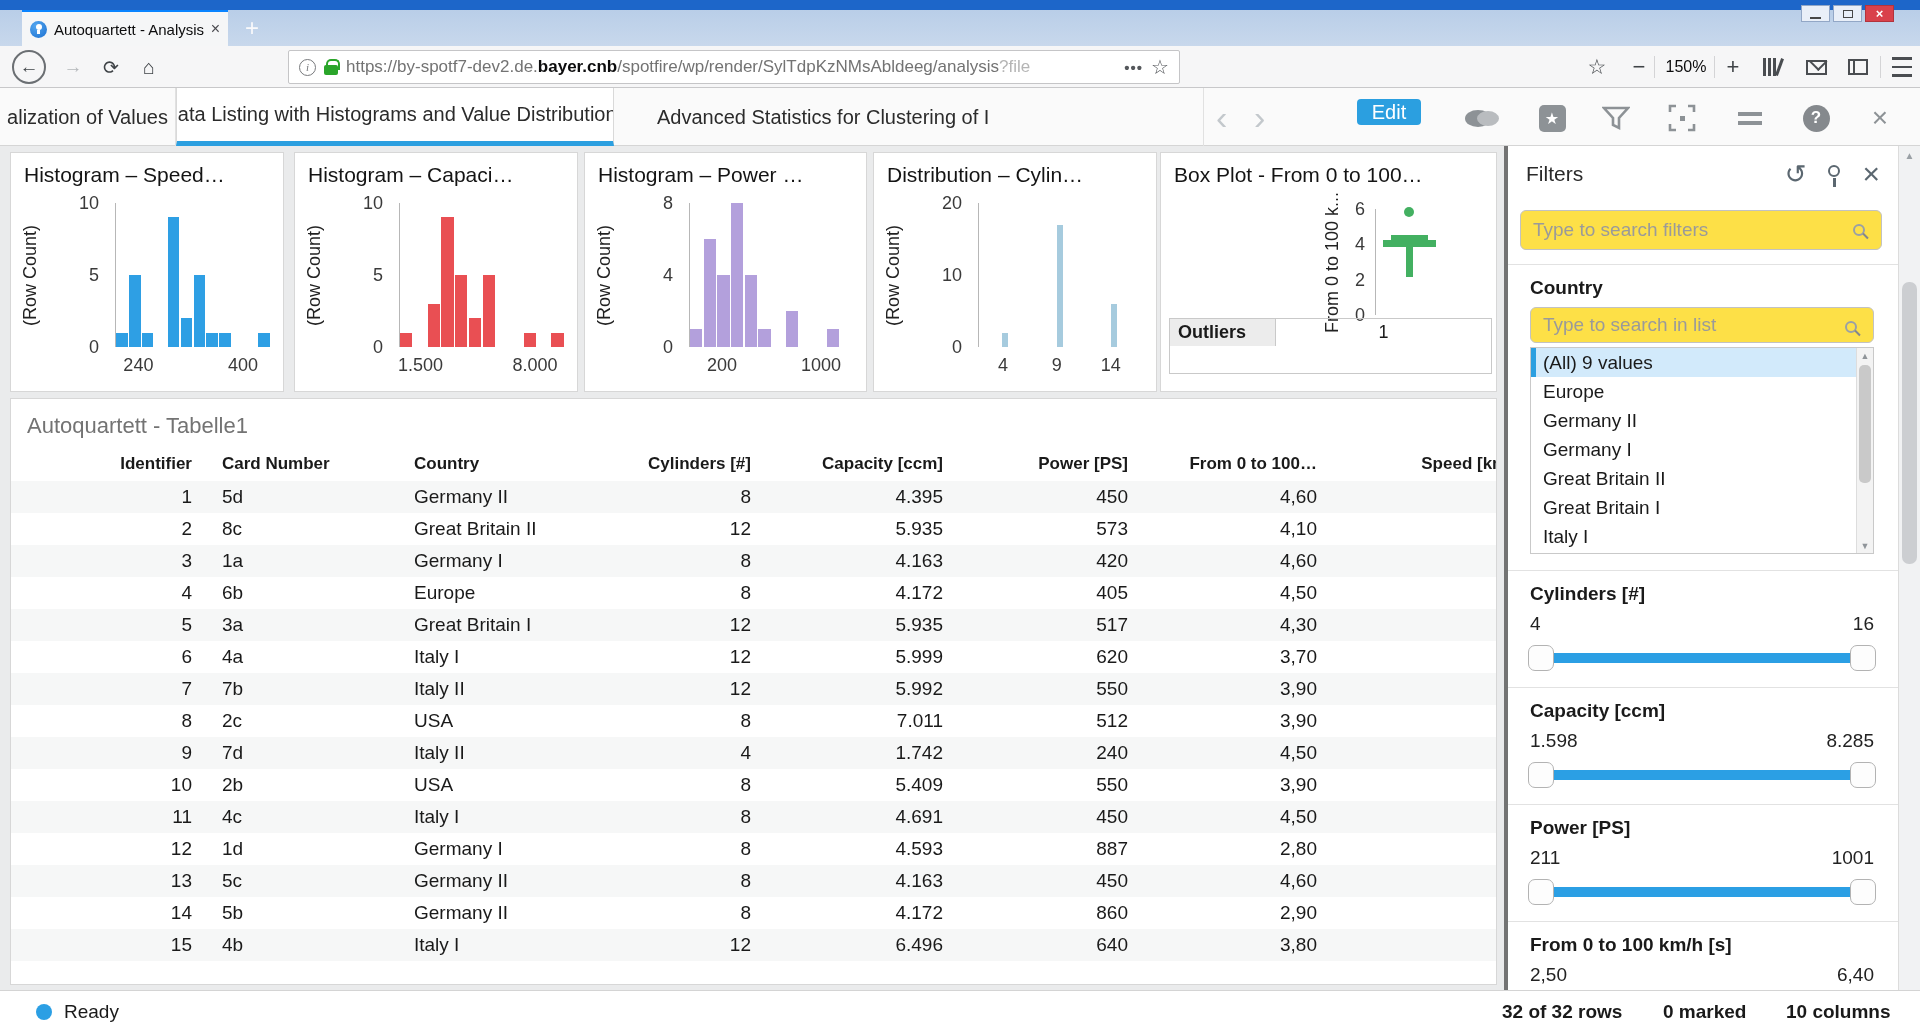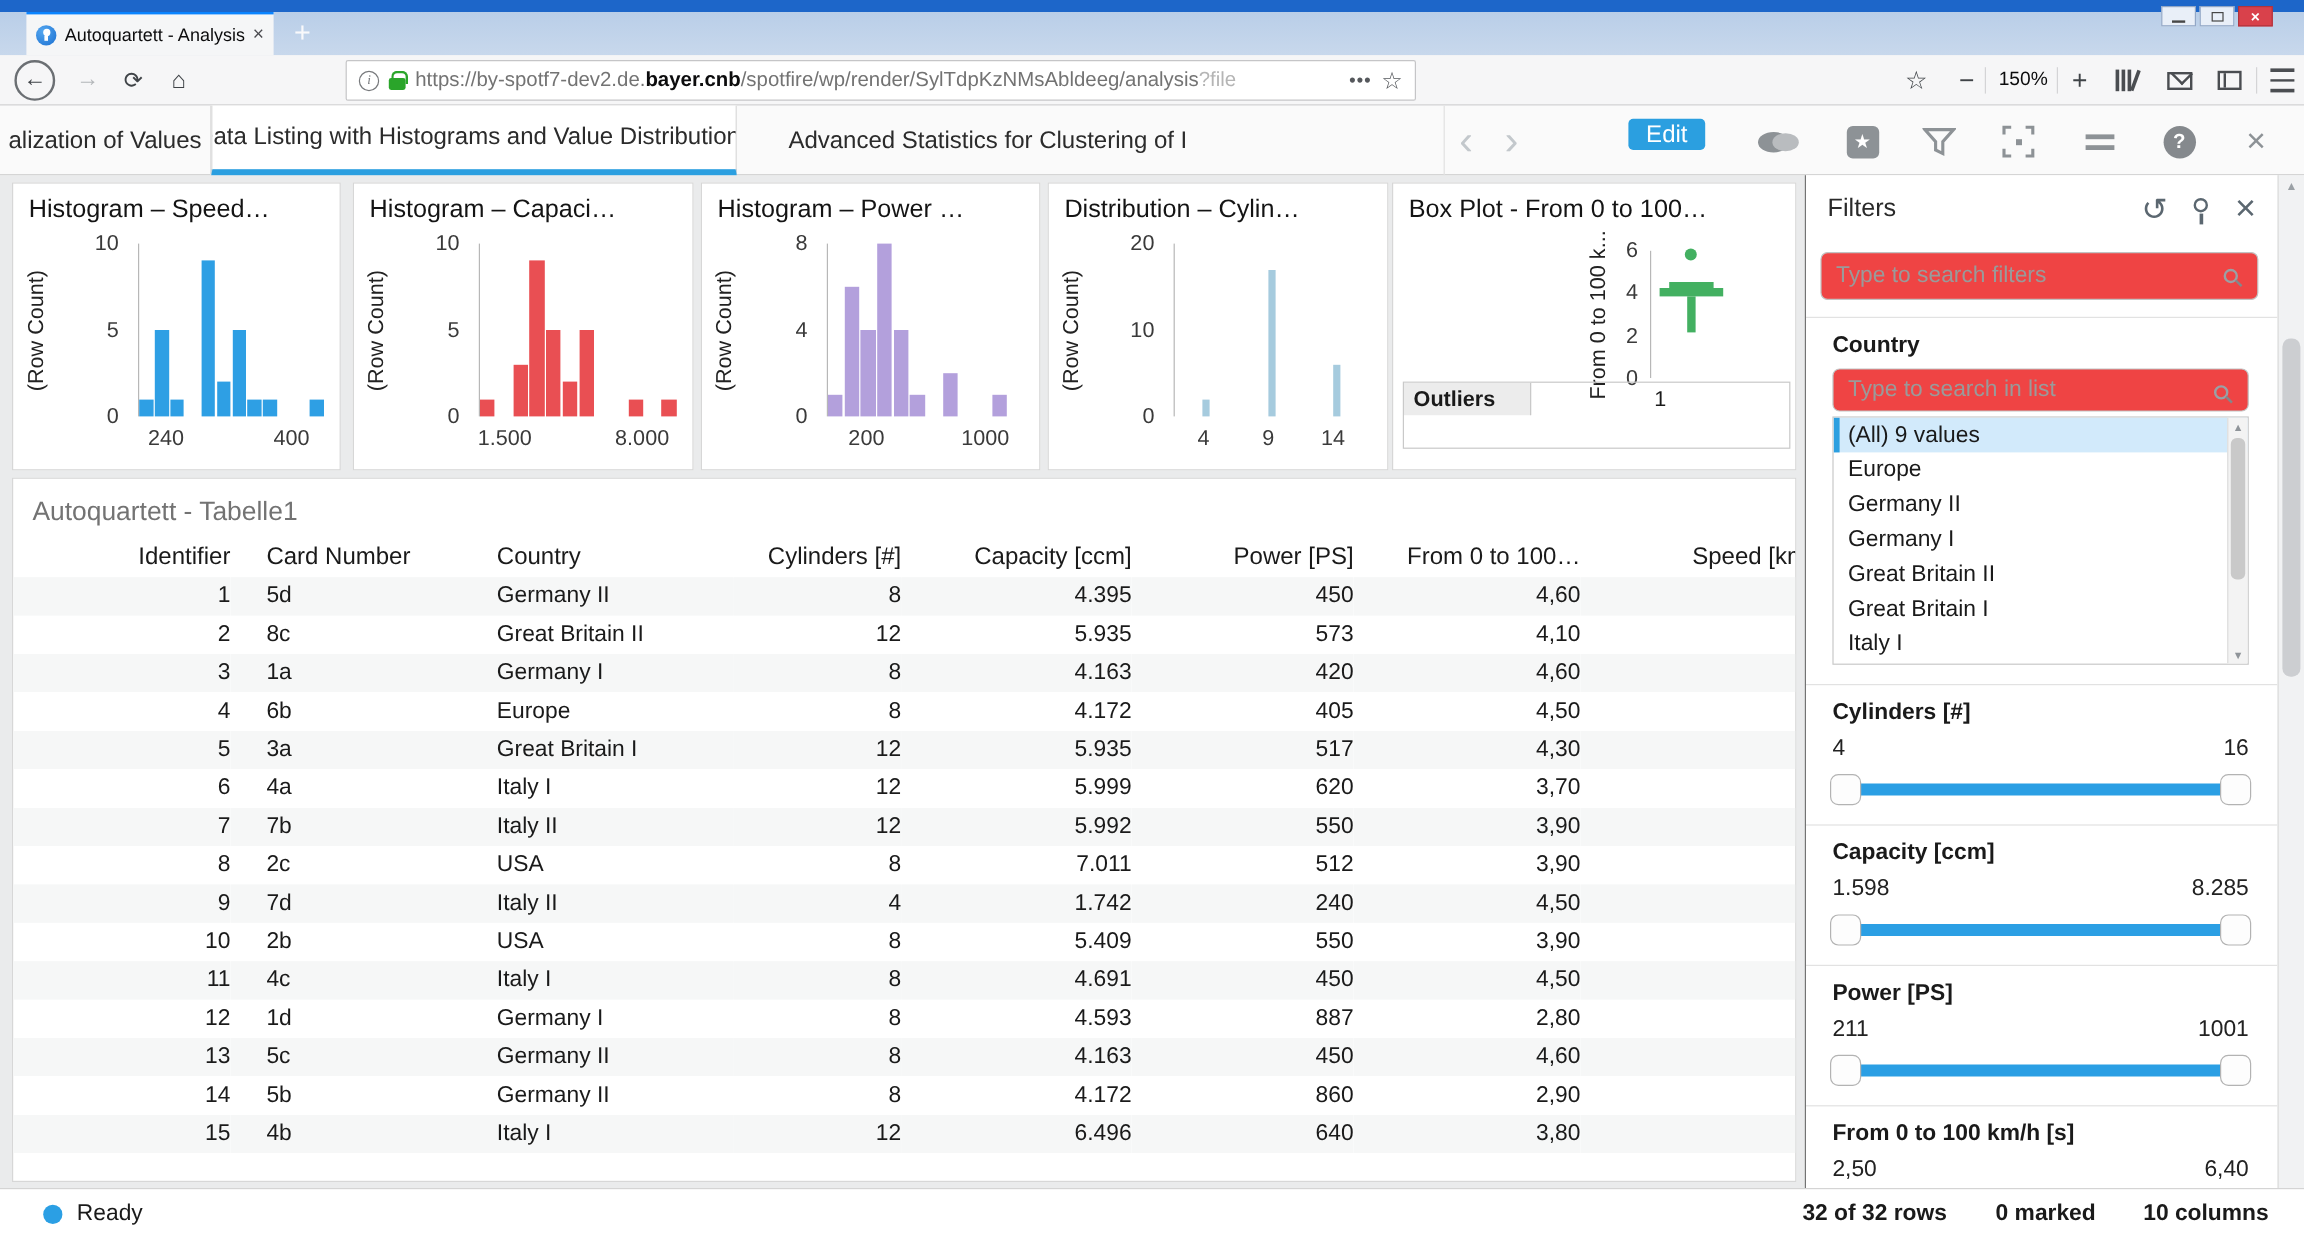--- a/index.html
+++ b/index.html
@@ -92,36 +92,36 @@
   .bp.stem{left:30px;bottom:36%;width:7px;height:28%;}
   .bstats{position:absolute;left:8px;right:4px;bottom:17px;height:56px;border:1px solid #c9c9c9;}
   .brow{display:flex;height:50%;}
   .brow + .brow{border-top:1px solid #c4b5fd;}
   .bl{width:106px;background:#ececec;border-right:1px solid #c9c9c9;font-weight:bold;font-size:18px;display:flex;align-items:center;padding-left:8px;}
   .bv{flex:1;font-size:18px;display:flex;align-items:center;justify-content:center;}
   
   #tablepanel{position:absolute;left:10px;top:398px;width:1487px;height:587px;background:#fff;border:1px solid #d7d7d7;overflow:hidden;}
   .tbl-title{position:absolute;left:16px;top:14px;font-size:22px;color:#737373;}
   #tablepanel table{position:absolute;left:0;top:48px;border-collapse:collapse;table-layout:fixed;width:1517px;}
-  #tablepanel th{font-size:20px;font-weight:normal;height:34px;white-space:nowrap;overflow:hidden;}
+  #tablepanel th{font-size:17px;font-weight:bold;height:34px;white-space:nowrap;overflow:hidden;}
   #tablepanel td{font-size:19px;height:32px;white-space:nowrap;overflow:hidden;}
   tr.odd td{background:#f6f7f7;}
   .c0{width:181px;text-align:right;} .c1{width:193px;text-align:left;padding-left:30px;}
   .c2{width:226px;text-align:left;padding-left:29px;} .c3{width:140px;text-align:right;}
   .c4{width:192px;text-align:right;} .c5{width:185px;text-align:right;}
   .c6{width:189px;text-align:right;} .c7{width:211px;text-align:right;}
   
-  #filterpanel{position:absolute;left:1504px;top:146px;width:394px;height:844px;background:#fff;border-left:1px solid #737373;overflow:hidden;}
+  #filterpanel{position:absolute;left:1504px;top:146px;width:394px;height:844px;background:#fff;border-left:4px solid #737373;overflow:hidden;}
   .fhead{position:absolute;left:0;top:0;width:100%;height:56px;display:flex;align-items:center;padding:0 18px;}
   .ftitle{font-size:21px;color:#2a2a2a;flex:1;}
   .fico{margin-left:22px;color:#5b6770;display:flex;align-items:center;justify-content:center;}
   .reset{font-size:26px;} .fclose{font-size:30px;}
   .pinico{width:12px;height:12px;border:2.5px solid #5b6770;border-radius:50%;position:relative;margin-top:-6px;}
   .pinico::after{content:"";position:absolute;left:3px;top:11px;width:2.5px;height:9px;background:#5b6770;}
-  .fsearch{position:relative;margin:8px 16px 14px 12px;height:40px;border:1px solid #c2c2c2;border-radius:6px;background:#ef4444;}
+  .fsearch{position:relative;margin:8px 16px 14px 12px;height:40px;border:1px solid #c2c2c2;border-radius:6px;background:#fde047;}
   .fsearch input{border:none;outline:none;background:transparent;width:86%;height:100%;padding:0 12px;font-size:19px;color:#333;font-family:"Liberation Sans",sans-serif;}
   .fsearch input::placeholder{color:#9a9a9a;opacity:1;}
   .fsearch .mag{position:absolute;right:16px;top:13px;width:12px;height:12px;border-color:#9aa0a5;}
   .fgroup{border-top:1px solid #e2e2e2;padding:12px 24px 16px 22px;}
   .flabel{font-size:19px;font-weight:bold;color:#1a1a1a;margin-bottom:8px;}
   .fsearch.small{margin:0 0 4px 0;height:36px;}
   .clist{position:relative;border:1px solid #c9c9c9;height:207px;overflow:hidden;}
   .citem{height:29px;display:flex;align-items:center;padding-left:12px;font-size:19px;color:#1a1a1a;position:relative;}
   .citem.sel{background:#d2eafb;}
   .citem.sel::before{content:"";position:absolute;left:0;top:0;bottom:0;width:5px;background:#2b9fe0;}

